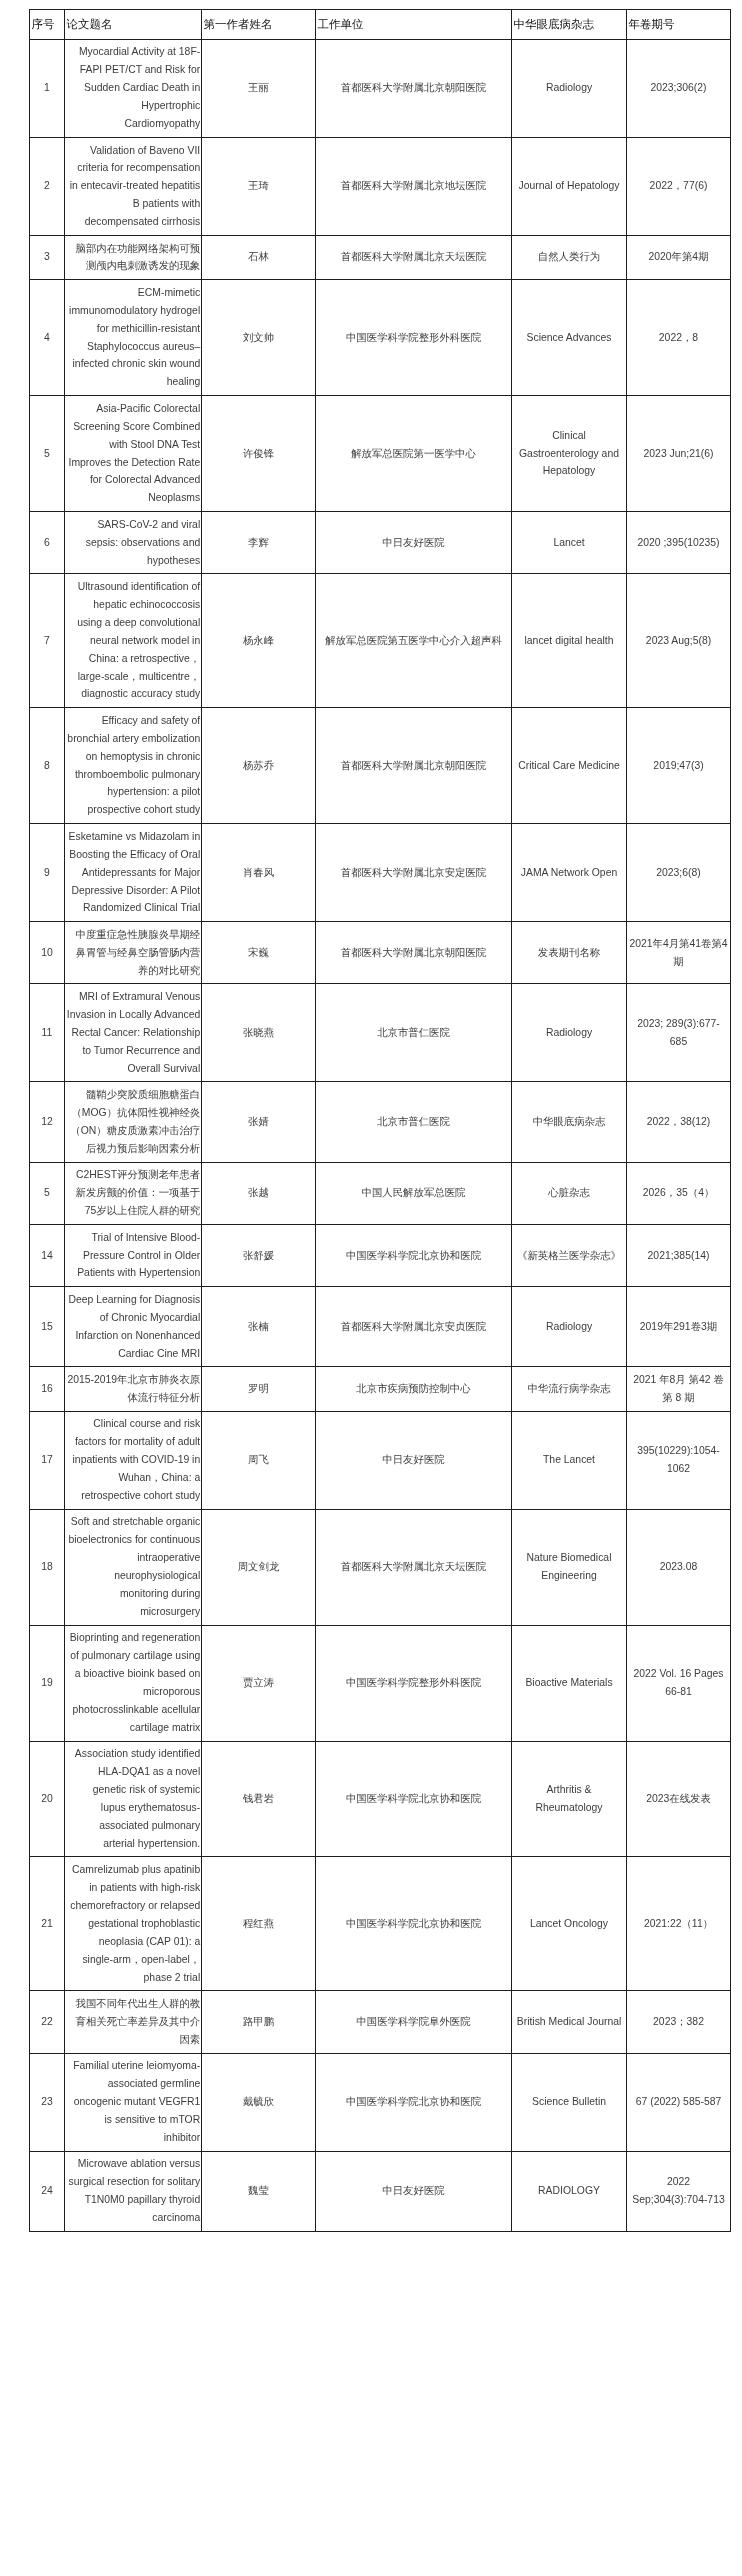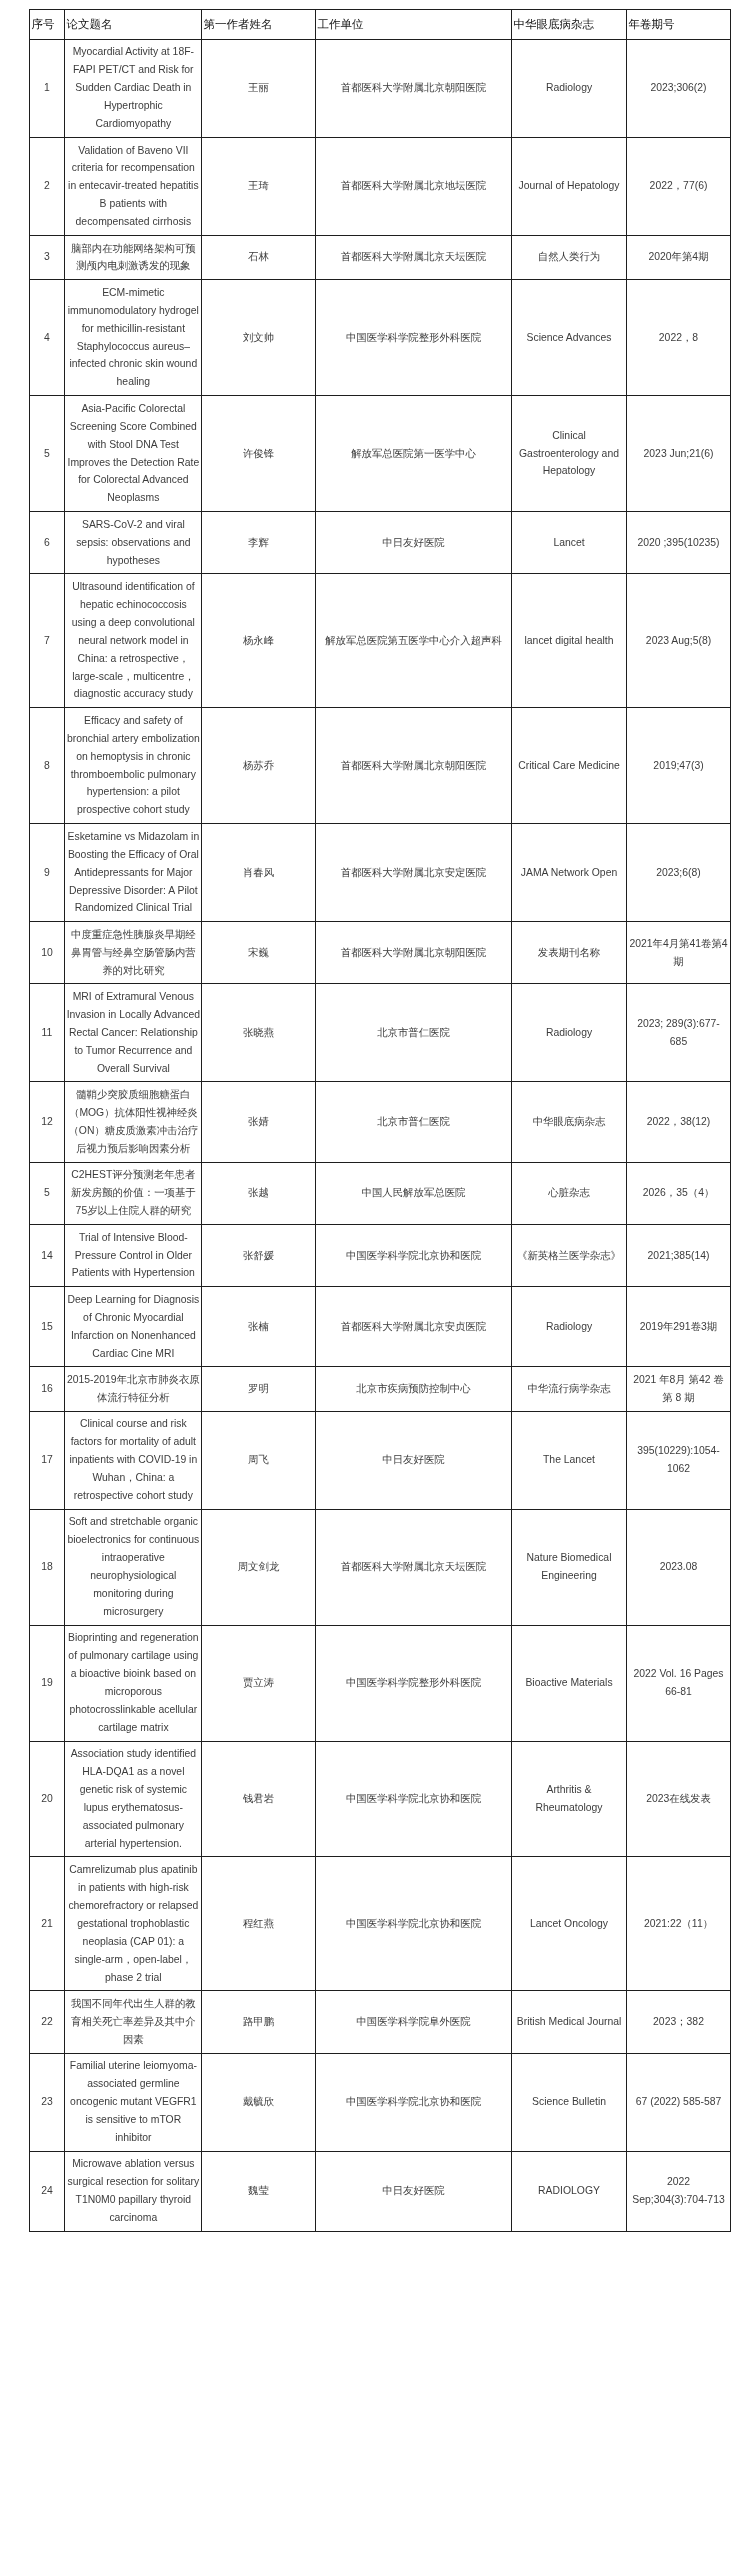--- a/index.html
+++ b/index.html
@@ -41,21 +41,21 @@
   table.papers td{
     font-size:10.4px;
     color:var(--text);
     text-align:center;
     vertical-align:middle;
     padding:3.8px 2.3px;
     line-height:1.72;
     word-wrap:break-word;
   }
   table.papers td.c-title{
-    text-align:center;
+    text-align:right;
     padding:3.8px 0.8px 3.8px 1.5px;
   }
   table.papers td.c-index{
     padding:3.8px 0.8px;
   }
 </style>
 </head>
 <body>
 
 <div class="page">

